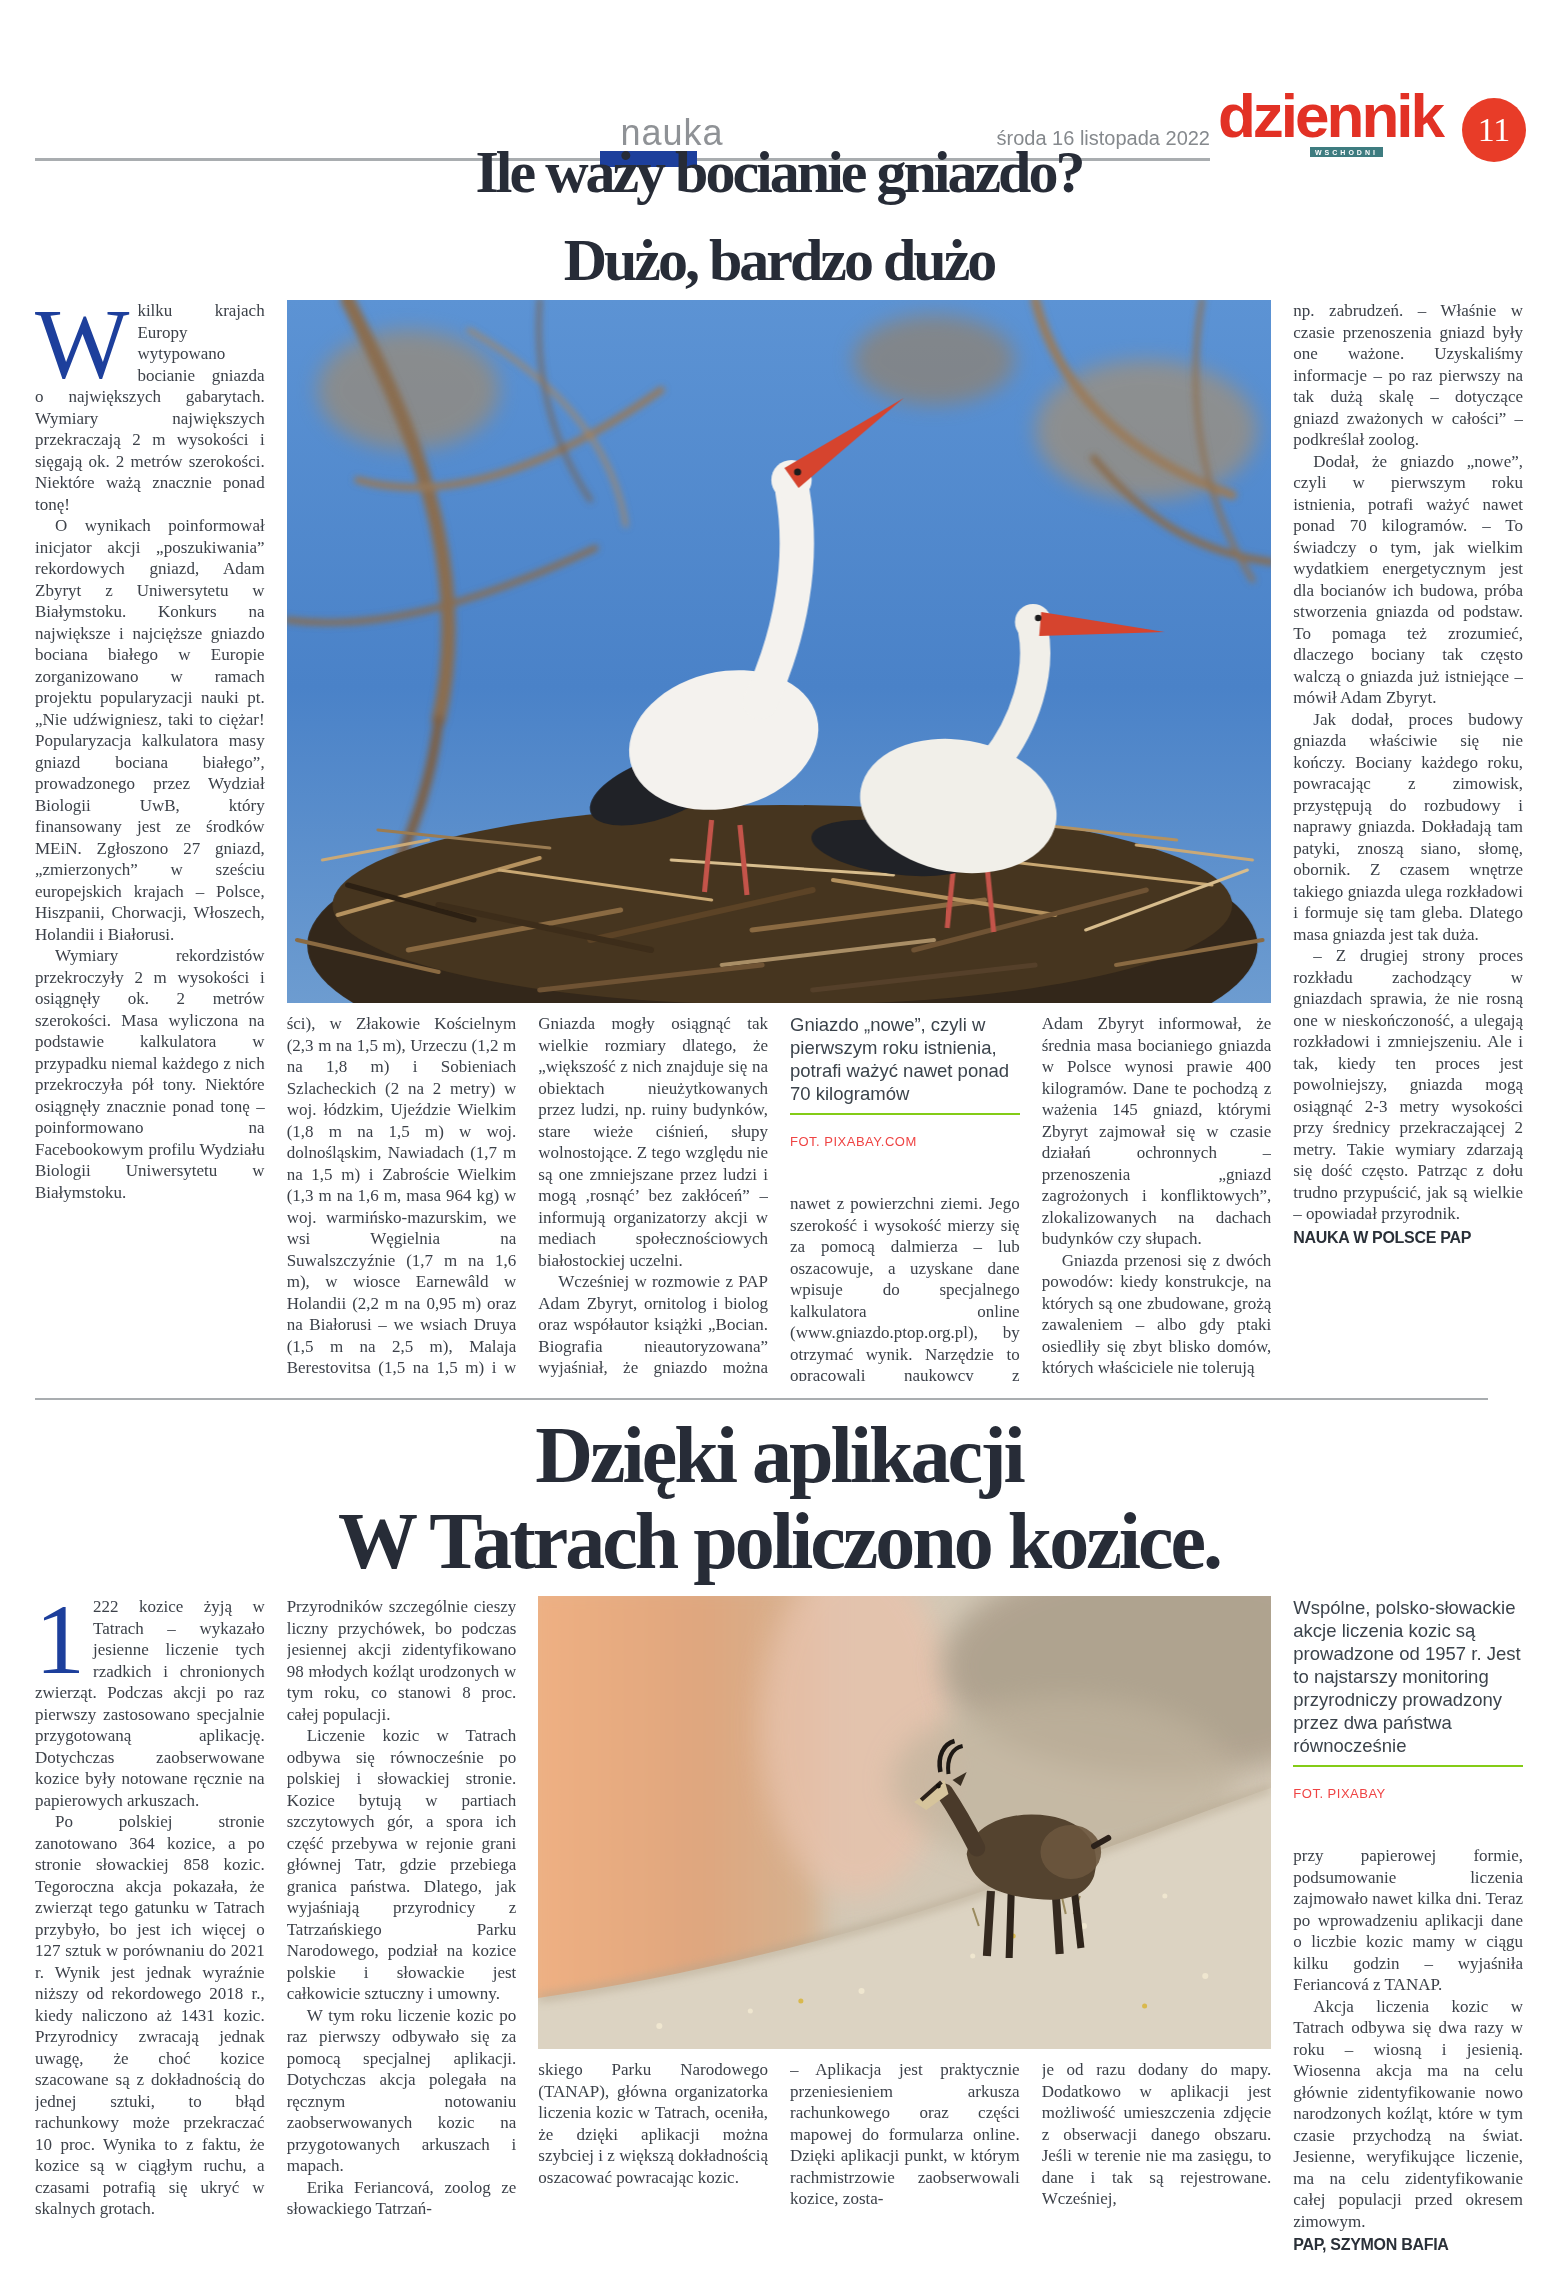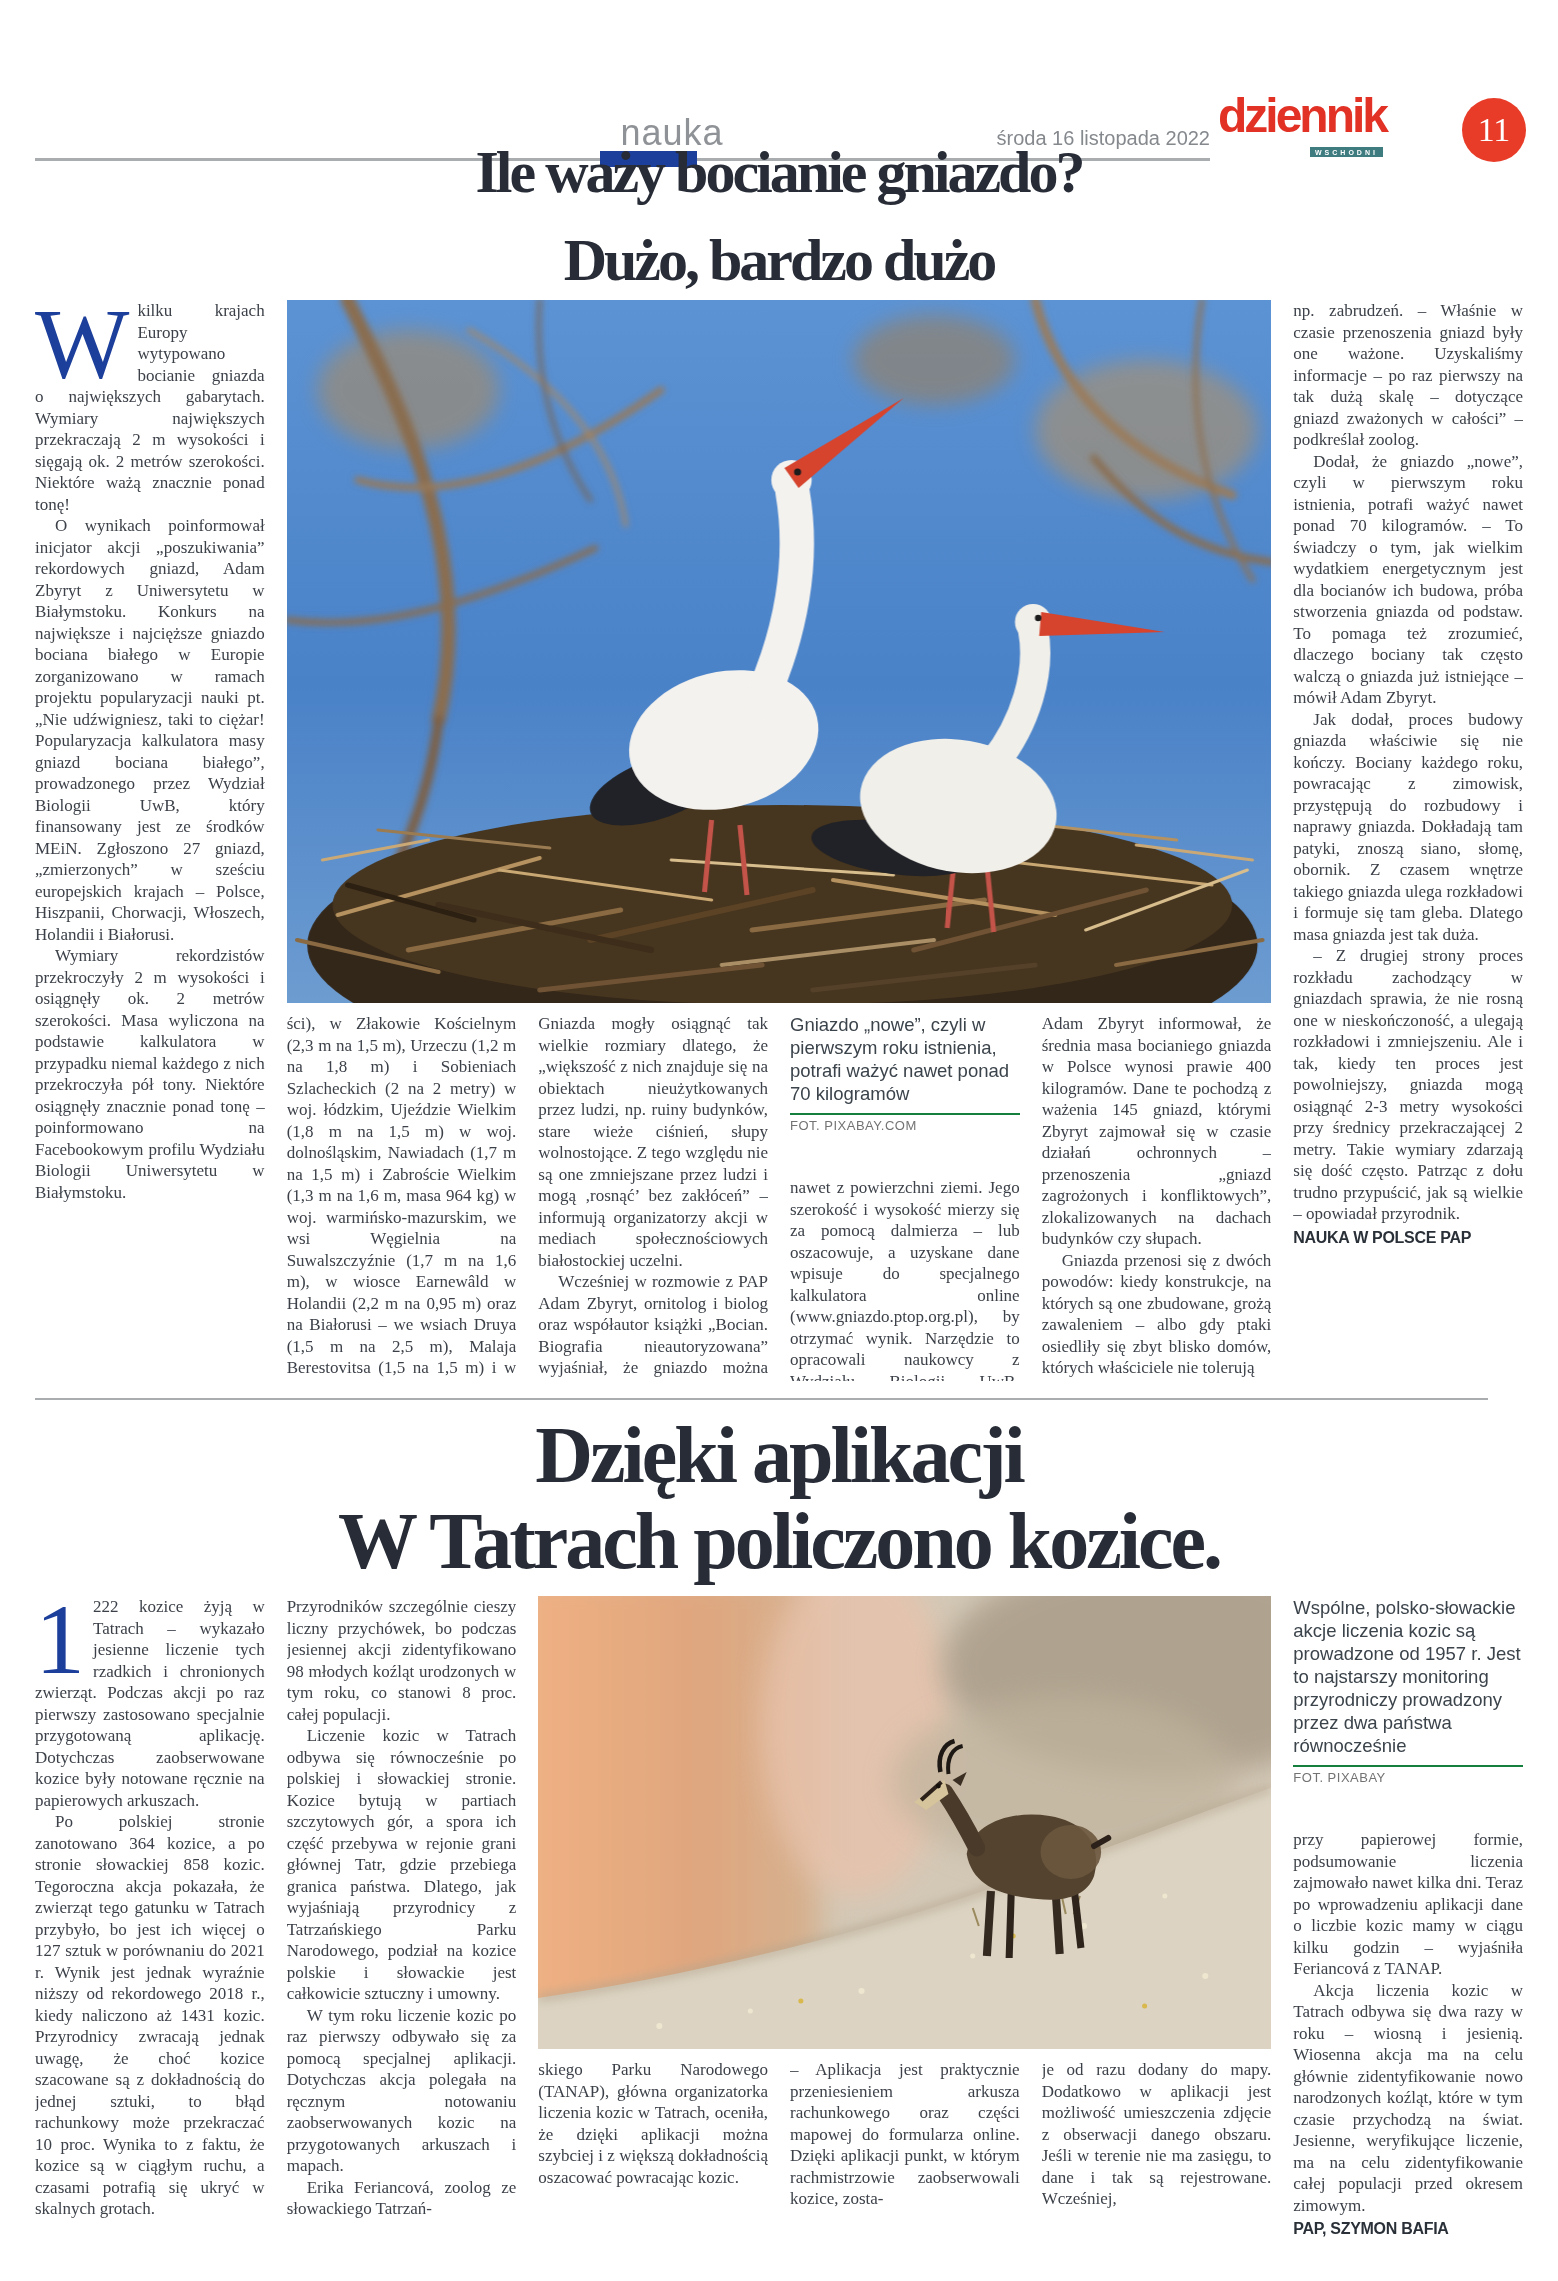--- a/index.html
+++ b/index.html
@@ -6,21 +6,21 @@
   .page{position:relative;width:1558px;height:2281px;background:#ffffff;overflow:hidden;
         font-family:"Liberation Serif",serif;color:#3c4149;}
   
   .hdr-rule{position:absolute;left:35px;top:158px;width:1175px;height:3px;background:#a9adb0;}
   .hdr-bar{position:absolute;left:600px;top:151px;width:97px;height:16px;background:#1d3f9c;}
   .section-label{position:absolute;left:0;top:112px;width:1300px;text-align:center;
      font-family:"Liberation Sans",sans-serif;font-size:36px;color:#8f9296;letter-spacing:1px;padding-left:22px;}
   .hdr-date{position:absolute;left:820px;top:127px;width:390px;text-align:right;
      font-family:"Liberation Sans",sans-serif;font-size:20px;color:#85898d;}
   .logo{position:absolute;left:1218px;top:86px;font-family:"Liberation Sans",sans-serif;
-     font-weight:bold;font-size:48px;color:#e23125;letter-spacing:-3px;line-height:60px;}
+     font-weight:bold;font-size:62px;color:#e23125;letter-spacing:-3px;line-height:60px;}
   .logo-sub{position:absolute;left:1310px;top:147px;background:#3e7c80;color:#fff;
      font-family:"Liberation Sans",sans-serif;font-size:7px;letter-spacing:3px;
      padding:2px 5px 1px 5px;font-weight:bold;}
   .page-circle{position:absolute;left:1462px;top:98px;width:64px;height:64px;border-radius:50%;
      background:#e83c28;color:#fff;font-family:"Liberation Serif",serif;font-size:34px;
      display:flex;align-items:center;justify-content:center;text-align:center;}
   
   .headline{position:absolute;left:0;width:1558px;text-align:center;color:#272c37;
      font-family:"Liberation Serif",serif;font-weight:bold;letter-spacing:-3px;}
   .hl1{top:128px;font-size:60px;line-height:88px;}
@@ -46,22 +46,22 @@
   .a2c5{grid-column:5;grid-row:2;}
   .a2c6{grid-column:6;grid-row:1/3;height:695px;}
   
   .bp{margin:0;text-align:justify;font-size:17px;line-height:21.5px;color:#3c4149;
       hyphens:auto;-webkit-hyphens:auto;}
   .bp+.bp{text-indent:20px;}
   .dropcap{float:left;font-size:100px;line-height:80px;height:82px;color:#1d3f9c;
       margin:4px 8px 0 0;font-family:"Liberation Serif",serif;}
   .caption{font-family:"Liberation Sans",sans-serif;font-size:18.5px;line-height:23px;
       color:#3b434b;text-align:left;margin:0;}
-  .credit{font-family:"Liberation Sans",sans-serif;font-size:13px;color:#737373;
-      border-top:2px solid #15803d;padding-top:3px;margin-top:8px;letter-spacing:.5px;}
+  .credit{font-family:"Liberation Sans",sans-serif;font-size:13px;color:#ef4444;
+      border-top:2px solid #84cc16;padding-top:19px;margin-top:8px;letter-spacing:.5px;}
   .after-credit{margin-top:44px;text-indent:0;}
   .byline{font-family:"Liberation Sans",sans-serif;font-weight:bold;font-size:16px;
       color:#2a3038;text-align:left;margin-top:4px;letter-spacing:-0.3px;}
   .mid-rule{position:absolute;left:35px;top:1398px;width:1453px;height:2px;background:#a9adb0;}
   figure{margin:0;width:100%;height:100%;}
   figure svg{display:block;width:100%;height:100%;}
 </style>
 </head>
 <body>
 

